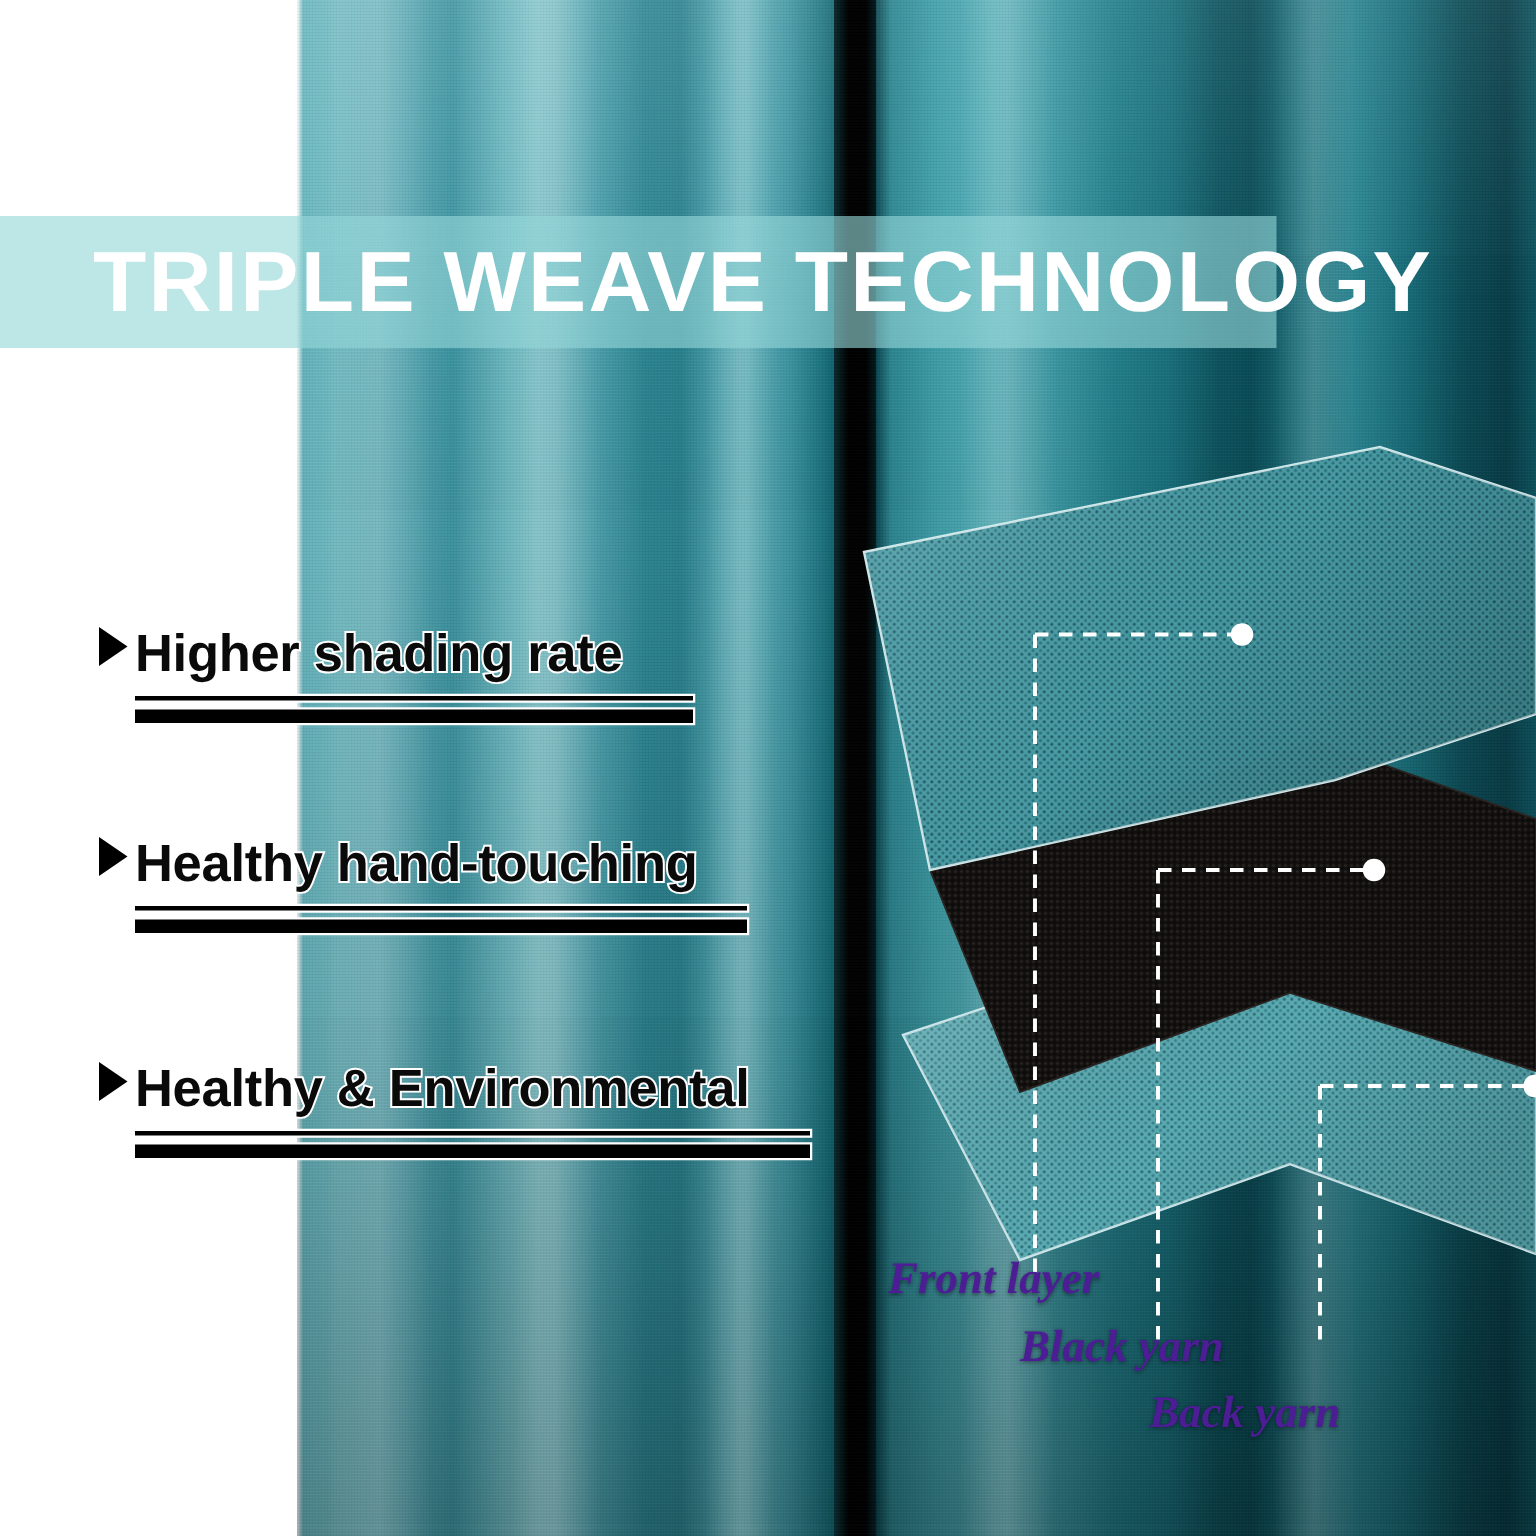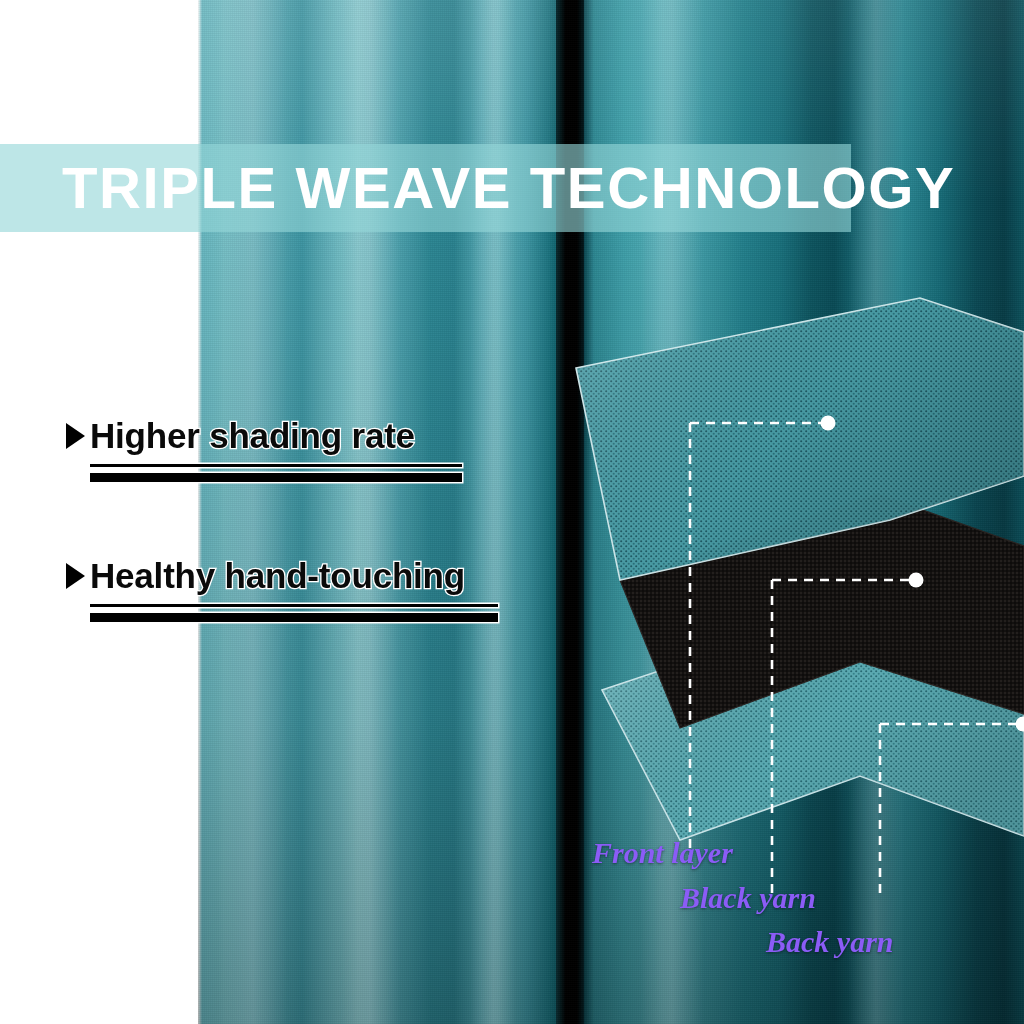--- a/index.html
+++ b/index.html
@@ -99,21 +99,21 @@
     font-size:57px;
     letter-spacing:1.5px;
     line-height:1;
     white-space:nowrap;
     transform:scaleX(1.02);
     transform-origin:left center;
   }
 
   
   .feature{position:absolute;left:66px;}
-  .feature-row{display:flex;align-items:center;}
+  .feature-row{display:flex;align-items:flex-start;}
   .tri{
     width:0;height:0;flex:0 0 auto;
     border-top:13px solid transparent;
     border-bottom:13px solid transparent;
     border-left:19px solid #000000;
     margin-right:5px;
     filter:drop-shadow(0 0 1.4px #fff) drop-shadow(0 0 1.4px #fff);
   }
   .feature-label{
     font-family:"Liberation Sans",sans-serif;
@@ -137,21 +137,21 @@
     box-shadow:0 0 0 1.5px #ffffff;
   }
 
   
   .diagram{position:absolute;left:560px;top:280px;width:464px;height:620px;}
   .diagram svg{display:block;}
 
   
   .dlabel{
     position:absolute;
-    color:#8b5cf6;
+    color:#4c1d95;
     font-family:"Liberation Serif",serif;
     font-style:italic;
     font-weight:bold;
     font-size:30px;
     white-space:nowrap;
     text-shadow:0 1px 3px rgba(0,0,0,.45);
   }
 </style>
 </head>
 <body>
@@ -258,14 +258,24 @@
     <div class="feature-row">
       <span class="tri"></span>
       <span class="feature-label">Healthy hand-touching</span>
     </div>
     <div class="rules" style="width:408px;">
       <div class="rule-thin"></div>
       <div class="rule-thick"></div>
     </div>
   </div>
 
+  <div class="feature" style="top:708px;">
+    <div class="feature-row">
+      <span class="tri"></span>
+      <span class="feature-label">Healthy &amp; Environmental</span>
+    </div>
+    <div class="rules" style="width:450px;">
+      <div class="rule-thin"></div>
+      <div class="rule-thick"></div>
+    </div>
+  </div>
 
 </div>
 
 </body></html>

